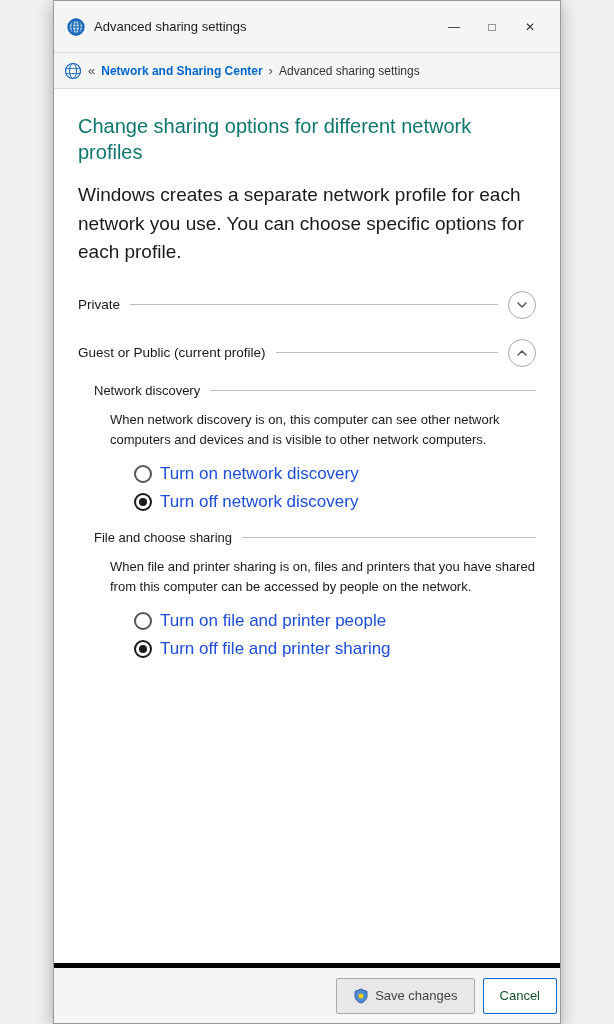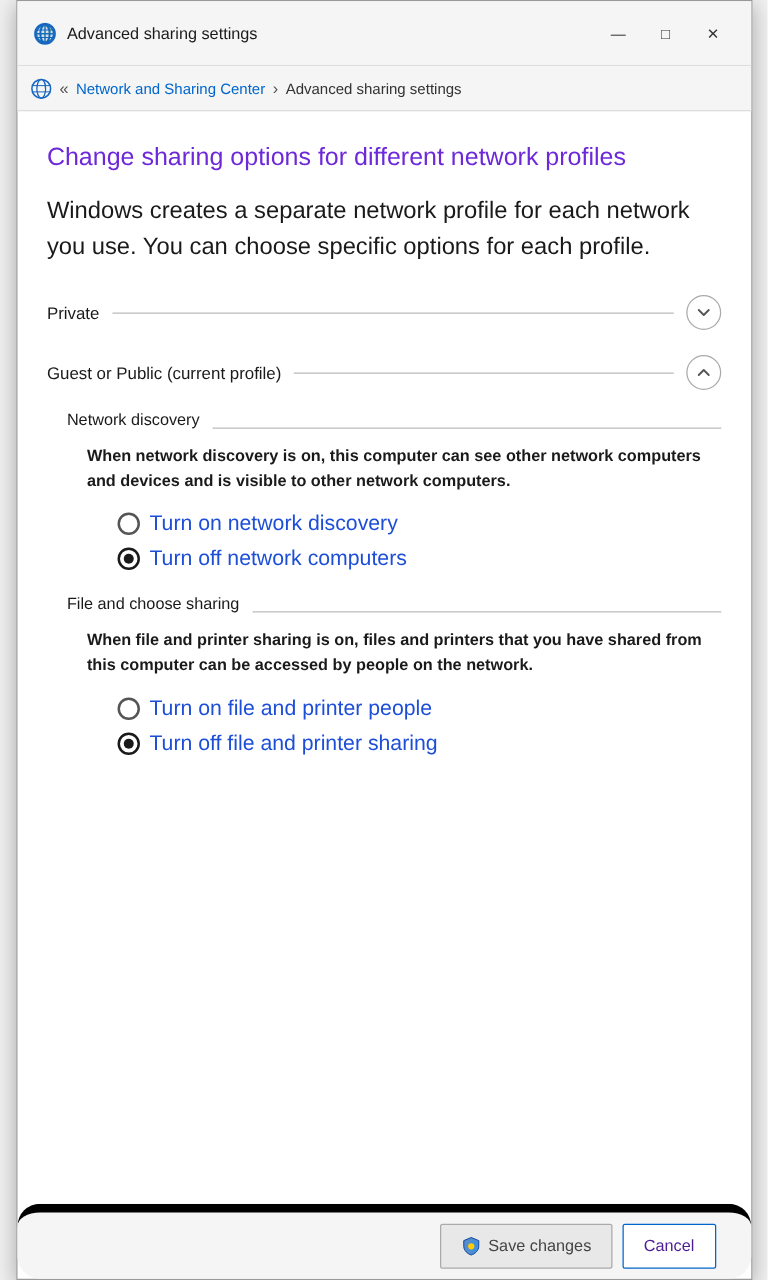--- a/index.html
+++ b/index.html
@@ -8,21 +8,21 @@
       font-size: 14px;
       background: #f0f0f0;
       display: flex;
       justify-content: center;
       align-items: center;
       width: 614px;
       height: 1024px;
       overflow: hidden;
     }
     .window {
-      width: 589px;
+      width: 508px;
       height: 1024px;
       background: #ffffff;
       border: 1px solid #999;
       display: flex;
       flex-direction: column;
       box-shadow: 0 4px 16px rgba(0,0,0,0.3);
     }
     
     .title-bar {
       background: #f5f5f5;
@@ -81,20 +81,21 @@
     .breadcrumb-separator {
       color: #555;
       font-size: 13px;
       margin: 0 2px;
     }
     .breadcrumb-link {
       color: #0066cc;
       font-size: 12px;
       cursor: pointer;
       text-decoration: none;
+      font-weight: bold;
     }
     .breadcrumb-current {
       color: #333;
       font-size: 12px;
     }
     
     .content-wrapper {
       display: flex;
       flex: 1;
       overflow: hidden;
@@ -102,21 +103,21 @@
     .content-area {
       flex: 1;
       overflow-y: scroll;
       padding: 24px 24px 16px 24px;
     }
     .content-area::-webkit-scrollbar { width: 14px; }
     .content-area::-webkit-scrollbar-track { background: #f0f0f0; }
     .content-area::-webkit-scrollbar-thumb { background: #c0c0c0; border: 2px solid #f0f0f0; border-radius: 2px; }
     
     .main-heading {
-      color: #6d28d9;
+      color: #0f766e;
       font-size: 20px;
       font-weight: 400;
       line-height: 1.3;
       margin-bottom: 16px;
     }
     .subtitle-text {
       font-size: 19px;
       color: #1a1a1a;
       line-height: 1.5;
       margin-bottom: 24px;
@@ -153,41 +154,40 @@
       color: #555;
       font-size: 13px;
     }
     
     .profile-section {
       margin-top: 16px;
       margin-left: 16px;
     }
     .subsection-header {
       display: flex;
-      align-items: flex-end;
+      align-items: center;
       margin-bottom: 12px;
     }
     .subsection-label {
       font-size: 13px;
       color: #1a1a1a;
       white-space: nowrap;
       padding-right: 10px;
     }
     .subsection-line {
       flex: 1;
       height: 1px;
       background: #bbb;
     }
     .description-text {
       font-size: 13px;
       color: #1a1a1a;
       line-height: 1.55;
       margin-bottom: 14px;
       margin-left: 16px;
-      font-weight: bold;
     }
     .radio-group {
       margin-left: 40px;
       margin-bottom: 18px;
     }
     .radio-item {
       display: flex;
       align-items: center;
       margin-bottom: 8px;
       gap: 8px;
@@ -214,49 +214,48 @@
       background: #1a1a1a;
     }
     .radio-label {
       font-size: 17px;
       color: #1d4ed8;
       cursor: pointer;
     }
     
     .bottom-bar {
       height: 60px;
-      border-top: 7px solid #000000;
+      border-top: 5px solid #000000;
       background: #f5f5f5;
       display: flex;
       align-items: center;
       justify-content: flex-end;
-      padding: 0 28px;
+      padding: 0 3px;
       gap: 8px;
       flex-shrink: 0;
-      border-radius: 18px;
     }
     .btn {
       height: 36px;
       padding: 0 16px;
       font-size: 13px;
       cursor: pointer;
       border-radius: 2px;
       display: flex;
       align-items: center;
       gap: 6px;
     }
     .btn-save {
       background: #e8e8e8;
       border: 1px solid #aaa;
       color: #444;
     }
     .btn-cancel {
       background: #ffffff;
       border: 1px solid #0066cc;
-      color: #4c1d95;
+      color: #14532d;
     }
   </style>
 </head>
 <body>
 
 <div class="window">
 
   <div class="title-bar">
     <svg class="title-bar-icon" viewBox="0 0 20 20">
       <circle cx="10" cy="10" r="9" fill="#1a6fb5" opacity="0.15"></circle>
@@ -330,21 +329,21 @@
         <p class="description-text">When network discovery is on, this computer can see other network computers and devices and is visible to other network computers.</p>
         <div class="radio-group">
           <div class="radio-item">
             <div class="radio-circle"></div>
             <span class="radio-label">Turn on network discovery</span>
           </div>
           <div class="radio-item">
             <div class="radio-circle checked">
               <div class="radio-dot"></div>
             </div>
-            <span class="radio-label">Turn off network computers</span>
+            <span class="radio-label">Turn off network discovery</span>
           </div>
         </div>
 
         <div class="subsection-header">
           <span class="subsection-label">File and choose sharing</span>
           <div class="subsection-line"></div>
         </div>
         <p class="description-text">When file and printer sharing is on, files and printers that you have shared from this computer can be accessed by people on the network.</p>
         <div class="radio-group">
           <div class="radio-item">

